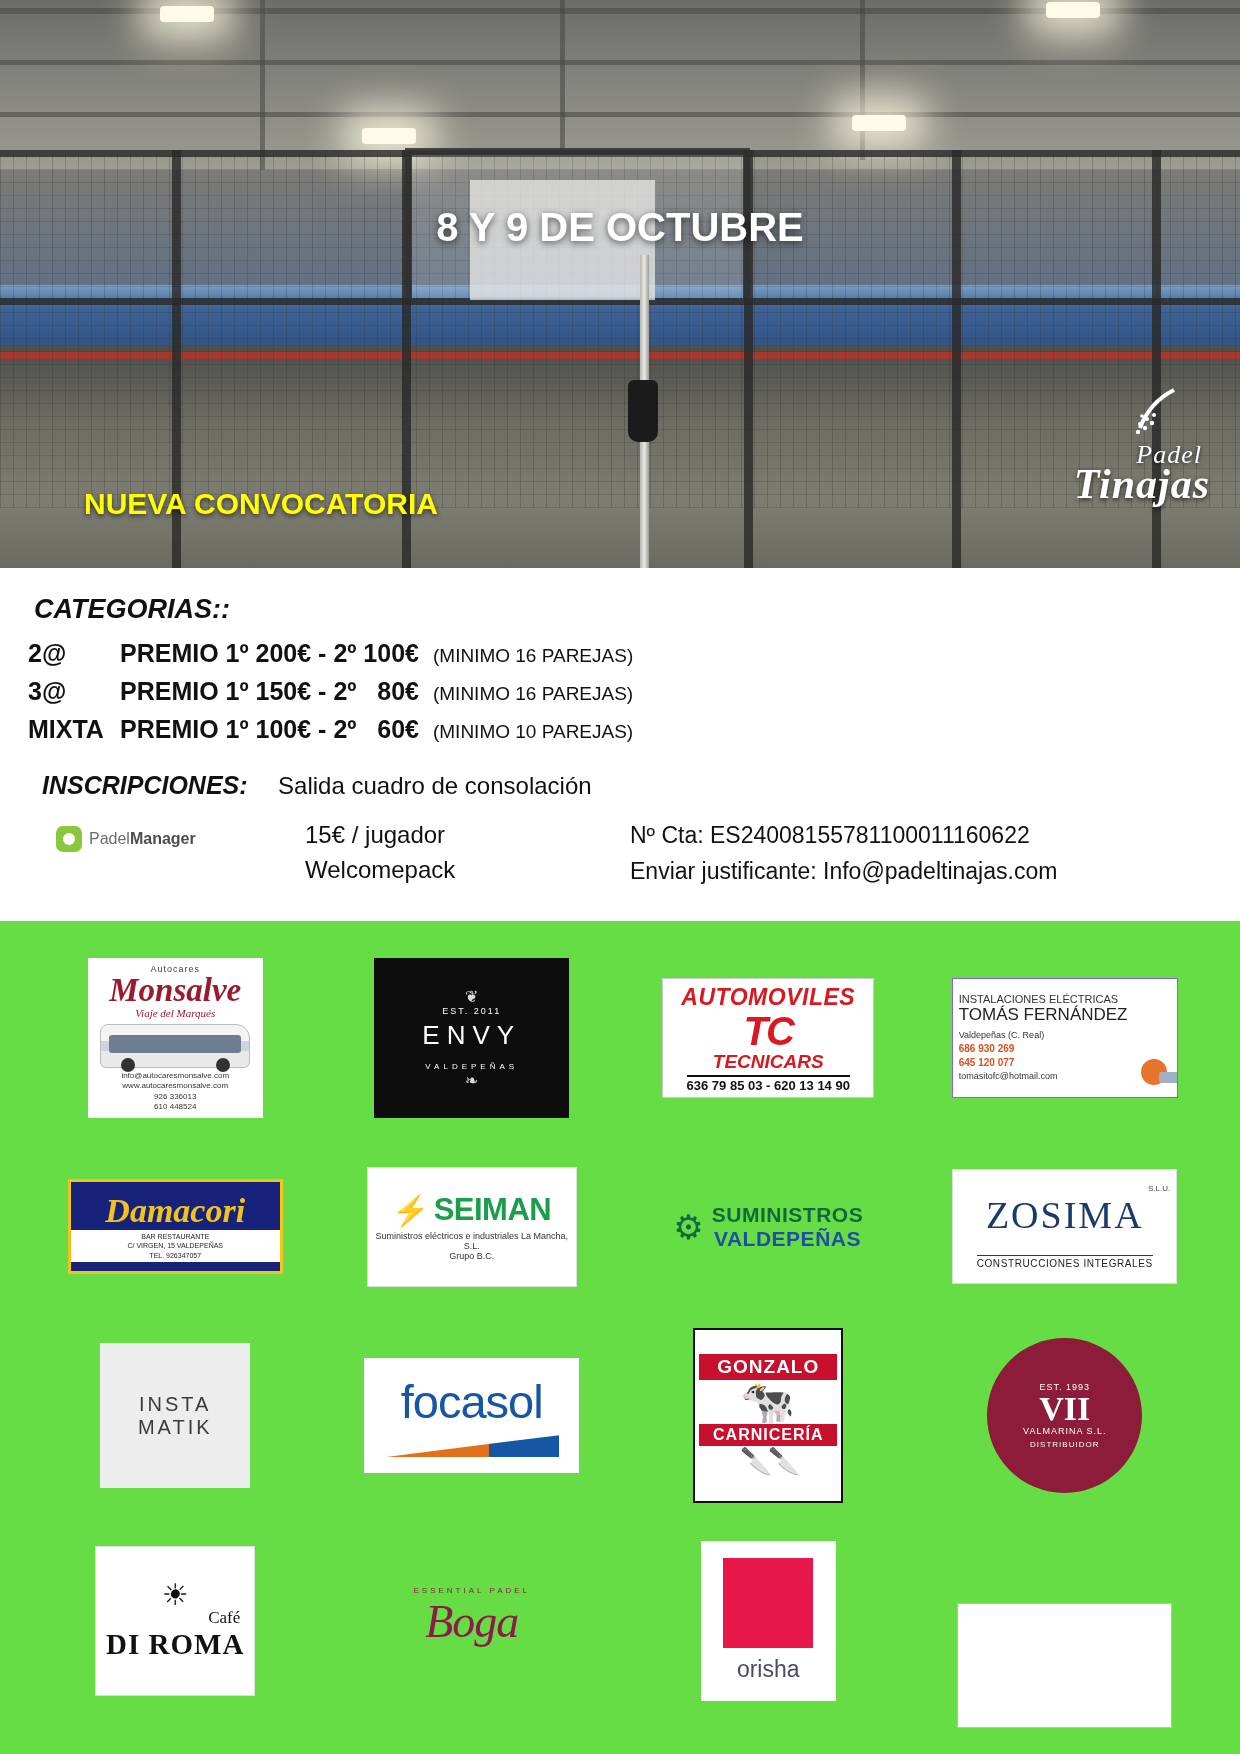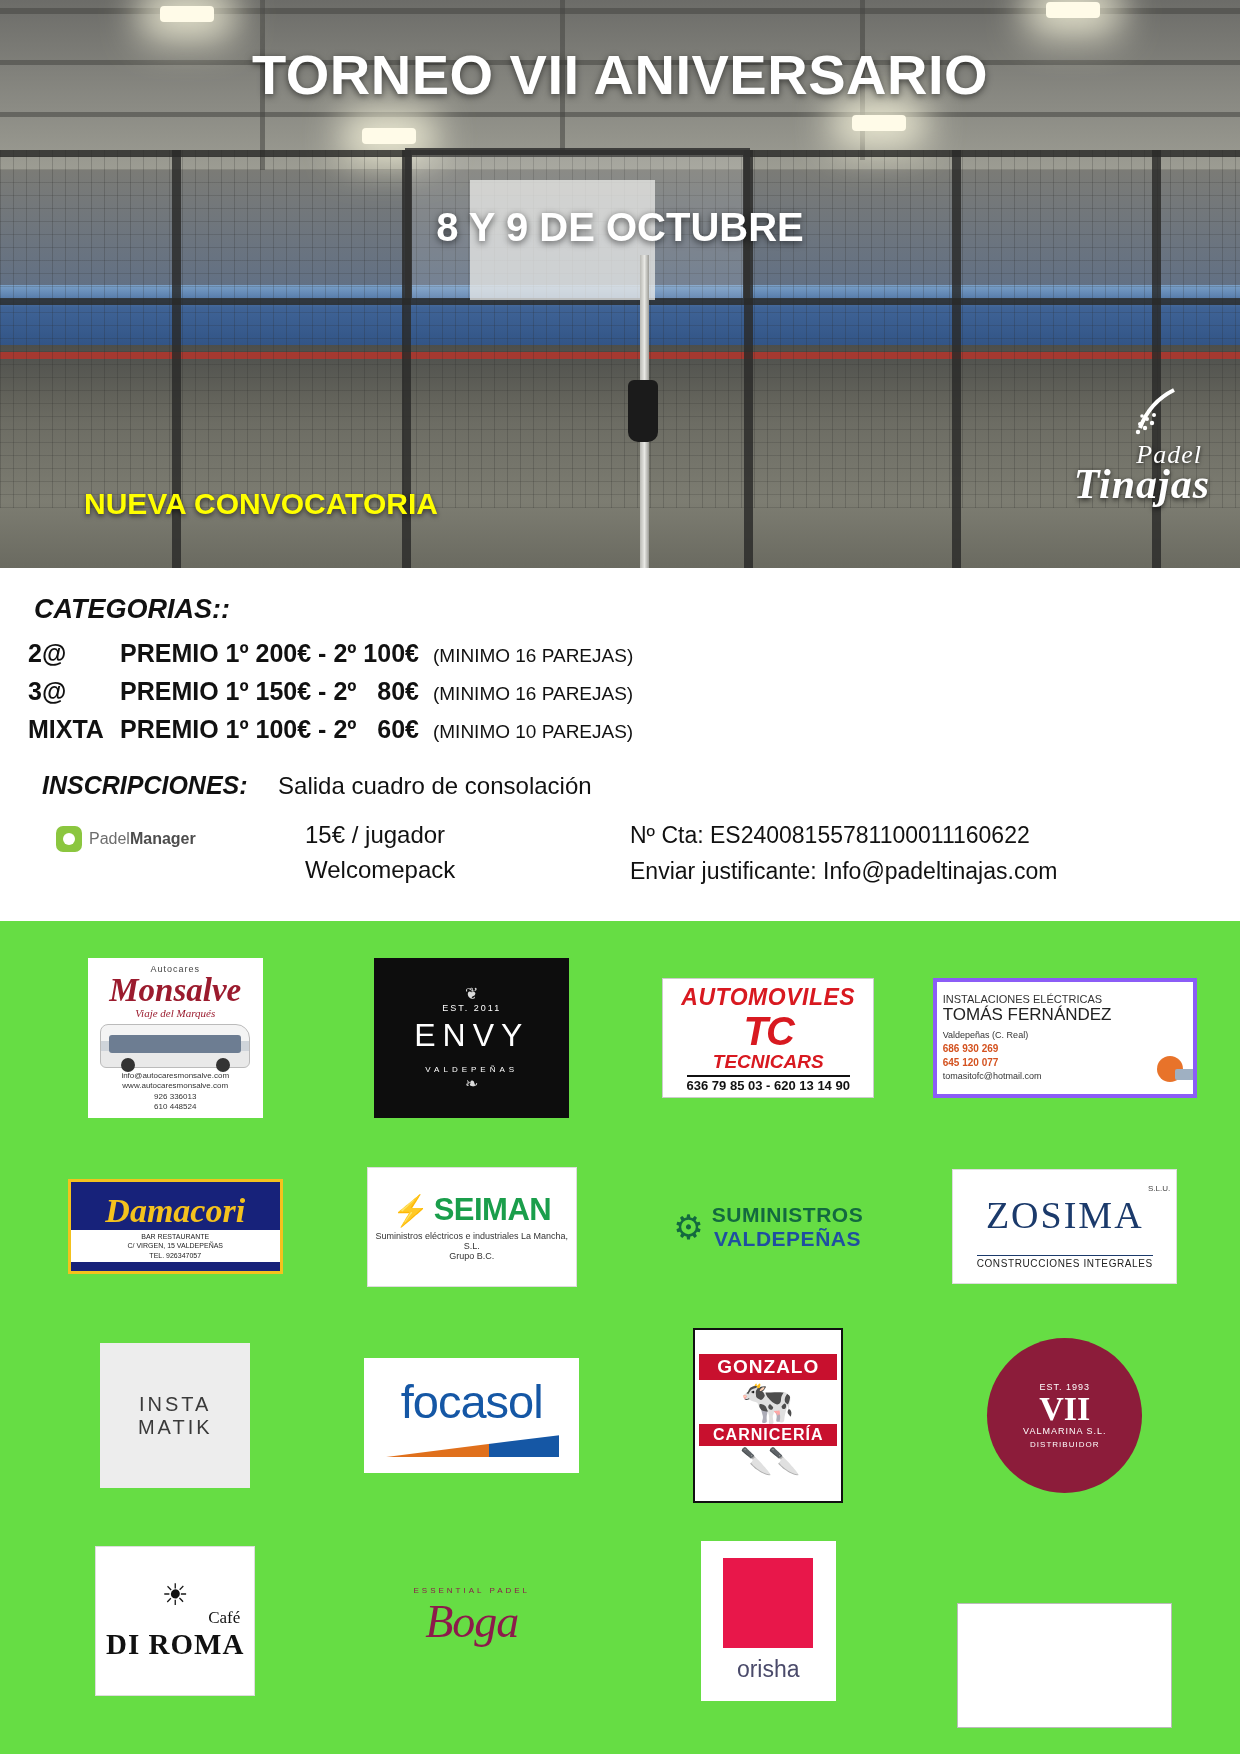--- a/index.html
+++ b/index.html
@@ -337,34 +337,34 @@
   }
   .lg-monsalve .bus::after {
     content:""; position:absolute; left:20px; bottom:-5px; width:14px; height:14px;
     border-radius:50%; background:#333;
     box-shadow: 95px 0 0 #333;
   }
   .lg-monsalve .t4 { font-size: 8px; color: #333; line-height: 1.3; }
 
   .lg-envy { width: 195px; height: 160px; background: #0d0d0d; color: #fff; }
   .lg-envy .est { font-size: 9px; letter-spacing: 2px; }
-  .lg-envy .nm { font-size: 32px; letter-spacing: 7px; margin: 4px 0 11px; }
+  .lg-envy .nm { font-size: 26px; letter-spacing: 7px; margin: 4px 0 11px; }
   .lg-envy .sub { font-size: 8px; letter-spacing: 4px; }
   .lg-envy .orn { font-size: 16px; color: #fff; opacity: .85; }
 
   .lg-tecnicars { width: 212px; height: 120px; border: 1px solid #ccc; }
   .lg-tecnicars .a { color: #d81920; font-weight: bold; font-style: italic; font-size: 23px; letter-spacing: .5px; }
   .lg-tecnicars .tc {
     font-size: 40px; font-weight: bold; font-style: italic; color: #d81920;
     line-height: 1; letter-spacing: -2px;
   }
   .lg-tecnicars .b { color: #d81920; font-weight: bold; font-style: italic; font-size: 19px; }
   .lg-tecnicars .c { font-size: 13px; font-weight: bold; color: #111; border-top: 2px solid #111; margin-top: 2px; padding-top: 1px; }
 
-  .lg-tomas { width: 264px; height: 120px; border: 4px solid #8b5cf6; position: relative; padding: 6px; align-items: flex-start; }
+  .lg-tomas { width: 226px; height: 120px; border: 1px solid #8b5cf6; position: relative; padding: 6px; align-items: flex-start; }
   .lg-tomas .h1 { font-size: 11px; color: #333; }
   .lg-tomas .h2 { font-size: 17px; color: #222; font-weight: normal; margin-bottom: 4px; }
   .lg-tomas .l { font-size: 9px; color: #333; text-align: left; line-height: 1.5; }
   .lg-tomas .p { font-size: 10px; color: #d4521f; font-weight: bold; text-align: left; line-height: 1.4; }
   .lg-tomas .bulb {
     position: absolute; right: 10px; bottom: 12px;
     width: 26px; height: 26px; border-radius: 50%;
     background: #e8732a;
   }
   .lg-tomas .bulb::after {
@@ -480,21 +480,20 @@
     <div class="post" style="left:172px;"></div>
     <div class="post" style="left:402px;"></div>
     <div class="post" style="left:744px;"></div>
     <div class="post" style="left:952px;"></div>
     <div class="post" style="left:1152px;"></div>
     <div class="goalframe"></div>
     <div class="goalwhite"></div>
     <div class="pole"></div>
     <div class="pole-head"></div>
 
-    <h1 class="hero-title">TORNEO VII ANIVERSARIO</h1>
     <div class="hero-date">8 Y 9 DE OCTUBRE</div>
     <div class="hero-banner">NUEVA CONVOCATORIA</div>
 
     <div class="brand-logo">
       <svg class="brand-swoosh" viewBox="0 0 54 58">
         <path d="M46 2 C30 10 18 24 12 40" stroke="#ffffff" stroke-width="4" fill="none"></path>
         <circle cx="10" cy="44" r="2.2" fill="#fff"></circle>
           <circle cx="17" cy="40" r="2.2" fill="#fff"></circle>
         <circle cx="24" cy="35" r="2.2" fill="#fff"></circle>
           <circle cx="12" cy="36" r="2" fill="#fff"></circle>

